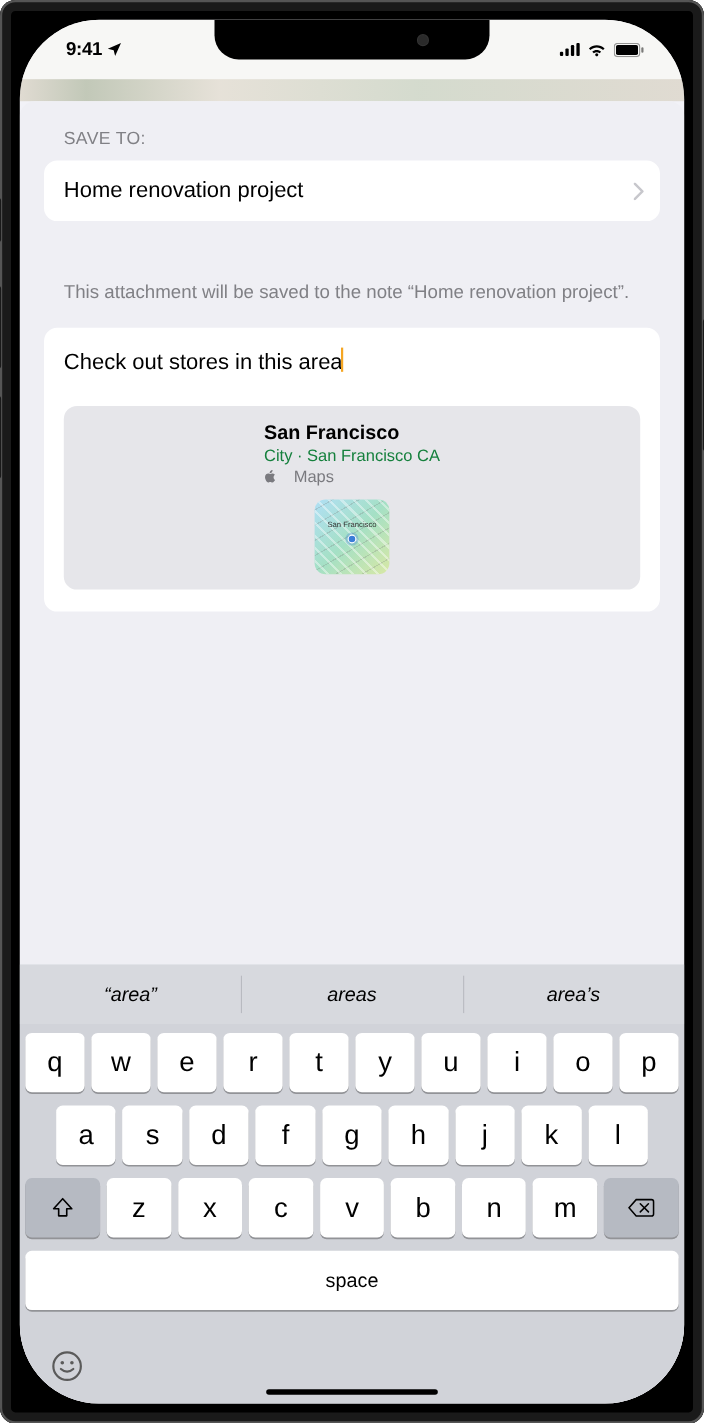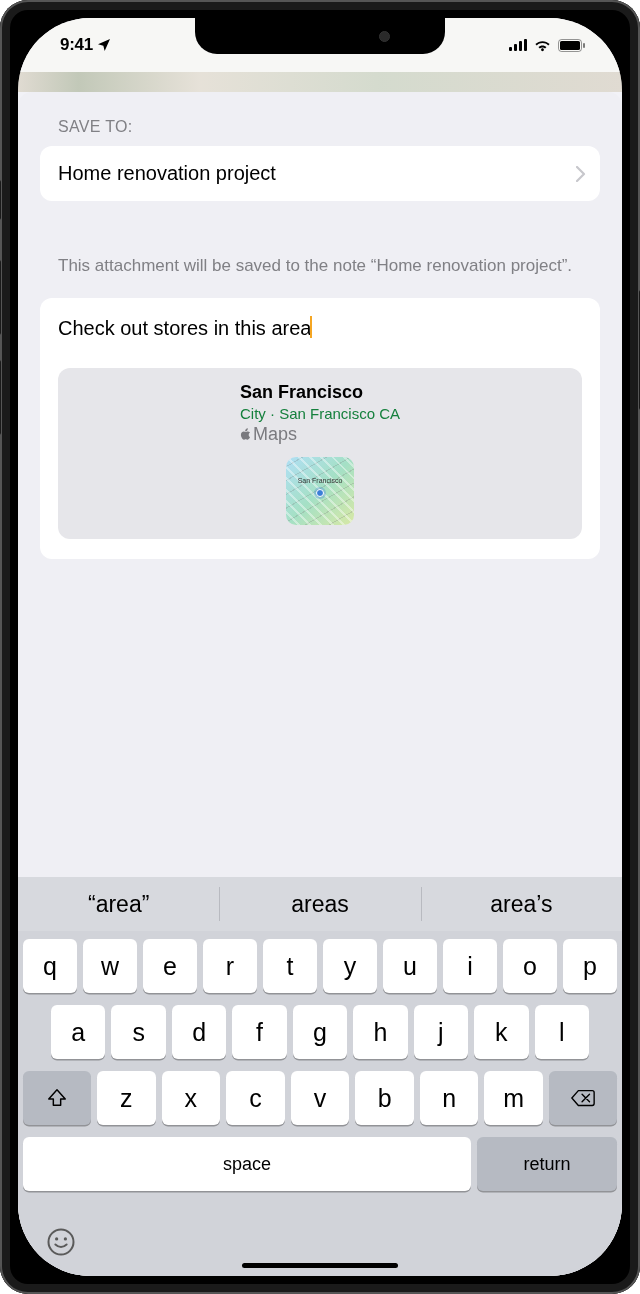--- a/index.html
+++ b/index.html
@@ -1,17 +1,17 @@
 <!DOCTYPE html>
 <html><head>
   <meta charset="utf-8">
   <style>
     * { margin: 0; padding: 0; box-sizing: border-box; font-family: -apple-system, 'Helvetica Neue', Helvetica, Arial, sans-serif; -webkit-font-smoothing: antialiased; }
     body { background: #fff; display: flex; justify-content: center; }
-    .device-frame { width: 640px; height: 1294px; position: relative; background: #000; border-radius: 28px; padding: 18px; box-shadow: inset 0 0 0 2px #555, inset 0 0 0 10px #1a1a1a; }
+    .device-frame { width: 640px; height: 1294px; position: relative; background: #000; border-radius: 14px; padding: 18px; box-shadow: inset 0 0 0 2px #555, inset 0 0 0 10px #1a1a1a; }
     .side-btn { position: absolute; background: #1a1a1a; border-radius: 3px; }
     .sb-left1 { left: -4px; top: 180px; width: 5px; height: 40px; }
     .sb-left2 { left: -4px; top: 260px; width: 5px; height: 75px; }
     .sb-left3 { left: -4px; top: 360px; width: 5px; height: 75px; }
     .sb-right { right: -4px; top: 290px; width: 5px; height: 120px; }
     .screen { width: 100%; height: 100%; background: #f2f2f7; border-radius: 72px; overflow: hidden; position: relative; }
     .notch { position: absolute; top: 0; left: 50%; transform: translateX(-50%); width: 250px; height: 36px; background: #000; border-bottom-left-radius: 22px; border-bottom-right-radius: 22px; z-index: 100; display: flex; justify-content: flex-end; align-items: center; padding-right: 55px; }
     .notch-dot { width: 11px; height: 11px; border-radius: 50%; background: #2a2a2a; border: 1px solid #333; }
 
     .status-bar { height: 54px; display: flex; justify-content: space-between; align-items: center; padding: 0 36px 0 42px; font-size: 17px; font-weight: 600; background: #f7f7f5; }
@@ -38,30 +38,30 @@
 
     .note-card { background: #fff; border-radius: 12px; margin-top: 20px; padding: 18px 18px 20px; }
     .note-text { font-size: 20px; color: #000; display: inline; }
     .cursor { display: inline-block; width: 2px; height: 22px; background: #f5a623; vertical-align: -3px; margin-left: -1px; animation: blink 1s infinite; }
     @keyframes blink { 50% { opacity: 0; } }
 
     .attachment { margin-top: 28px; background: #e6e6ea; border-radius: 12px; padding: 14px; display: flex; justify-content: space-between; align-items: center; gap: 12px; flex-direction: column; }
     .att-info { flex: 1; }
     .att-title { font-size: 18px; font-weight: 600; color: #000; margin-bottom: 2px; }
     .att-sub { font-size: 15px; color: #15803d; margin-bottom: 2px; }
-    .att-source { font-size: 18px; color: #7a7a7f; display: flex; align-items: center; gap: 2px; }
+    .att-source { font-size: 15px; color: #7a7a7f; display: flex; align-items: center; gap: 16px; }
     .map-thumb { width: 68px; height: 68px; border-radius: 10px; background: linear-gradient(135deg, #b0dff5 0%, #a5e0c5 50%, #d8e8a5 100%); position: relative; overflow: hidden; flex-shrink: 0; }
     .map-thumb::before { content: ""; position: absolute; inset: 0; background: repeating-linear-gradient(45deg, rgba(255,255,255,0.4) 0 2px, transparent 2px 8px), repeating-linear-gradient(-30deg, rgba(120,120,120,0.25) 0 1px, transparent 1px 12px); }
     .map-label { position: absolute; top: 20px; left: 50%; transform: translateX(-50%); font-size: 7px; color: #333; font-weight: 500; white-space: nowrap; }
     .map-thumb::after { content: ""; position: absolute; top: 32px; left: 30px; width: 6px; height: 6px; background: #3b7dd8; border-radius: 50%; border: 1.5px solid #fff; box-shadow: 0 0 0 2px rgba(59,125,216,0.3); }
 
     
     .keyboard-area { position: absolute; left: 0; right: 0; bottom: 0; background: #d1d3d9; }
     .predictive { display: flex; height: 54px; background: #d7d9de; }
-    .pred-item { flex: 1; display: flex; align-items: center; justify-content: center; font-size: 23px; color: #000; cursor: pointer; position: relative; }
+    .pred-item { flex: 1; display: flex; align-items: center; justify-content: center; font-size: 18px; color: #000; cursor: pointer; position: relative; font-style: italic; }
     .pred-item + .pred-item::before { content: ""; position: absolute; left: 0; top: 10px; bottom: 10px; width: 1px; background: #b8bac0; }
 
     .keys { padding: 8px 5px 6px; }
     .key-row { display: flex; gap: 6px; margin-bottom: 12px; }
     .key-row.r2 { padding: 0 28px; }
     .key { flex: 1; height: 54px; background: #fff; border-radius: 6px; box-shadow: 0 1.5px 0 rgba(0,0,0,0.3); display: flex; align-items: center; justify-content: center; font-size: 25px; color: #000; cursor: pointer; user-select: none; }
     .key.special { background: #b6bac2; font-size: 18px; }
     .key.shift, .key.bksp { flex: 0 0 68px; }
     .key.num { flex: 0 0 140px; font-size: 18px; }
     .key.space { flex: 1; font-size: 18px; }
@@ -192,21 +192,20 @@
             <div class="key">m</div>
             <div class="key special bksp">
               <svg width="26" height="20" viewBox="0 0 28 20">
                   <path d="M9 2 H24 a2 2 0 0 1 2 2 V16 a2 2 0 0 1 -2 2 H9 L2 10 Z" fill="none" stroke="#000" stroke-width="1.5"></path>
                   <path d="M13 6 L21 14 M21 6 L13 14" stroke="#000" stroke-width="1.5" stroke-linecap="round"></path>
                 </svg>
             </div>
           </div>
           <div class="key-row">
             <div class="key space">space</div>
-            <div class="key special return">return</div>
           </div>
         </div>
         <div class="kb-bottom">
           <span class="emoji-btn">
             <svg width="30" height="30" viewBox="0 0 24 24">
                 <circle cx="12" cy="12" r="10" fill="none" stroke="#5a5a5f" stroke-width="1.6"></circle>
                 <circle cx="8.5" cy="9.5" r="1.3" fill="#5a5a5f"></circle>
                 <circle cx="15.5" cy="9.5" r="1.3" fill="#5a5a5f"></circle>
                 <path d="M7.5 14 Q12 18 16.5 14" fill="none" stroke="#5a5a5f" stroke-width="1.6" stroke-linecap="round"></path>
               </svg>

